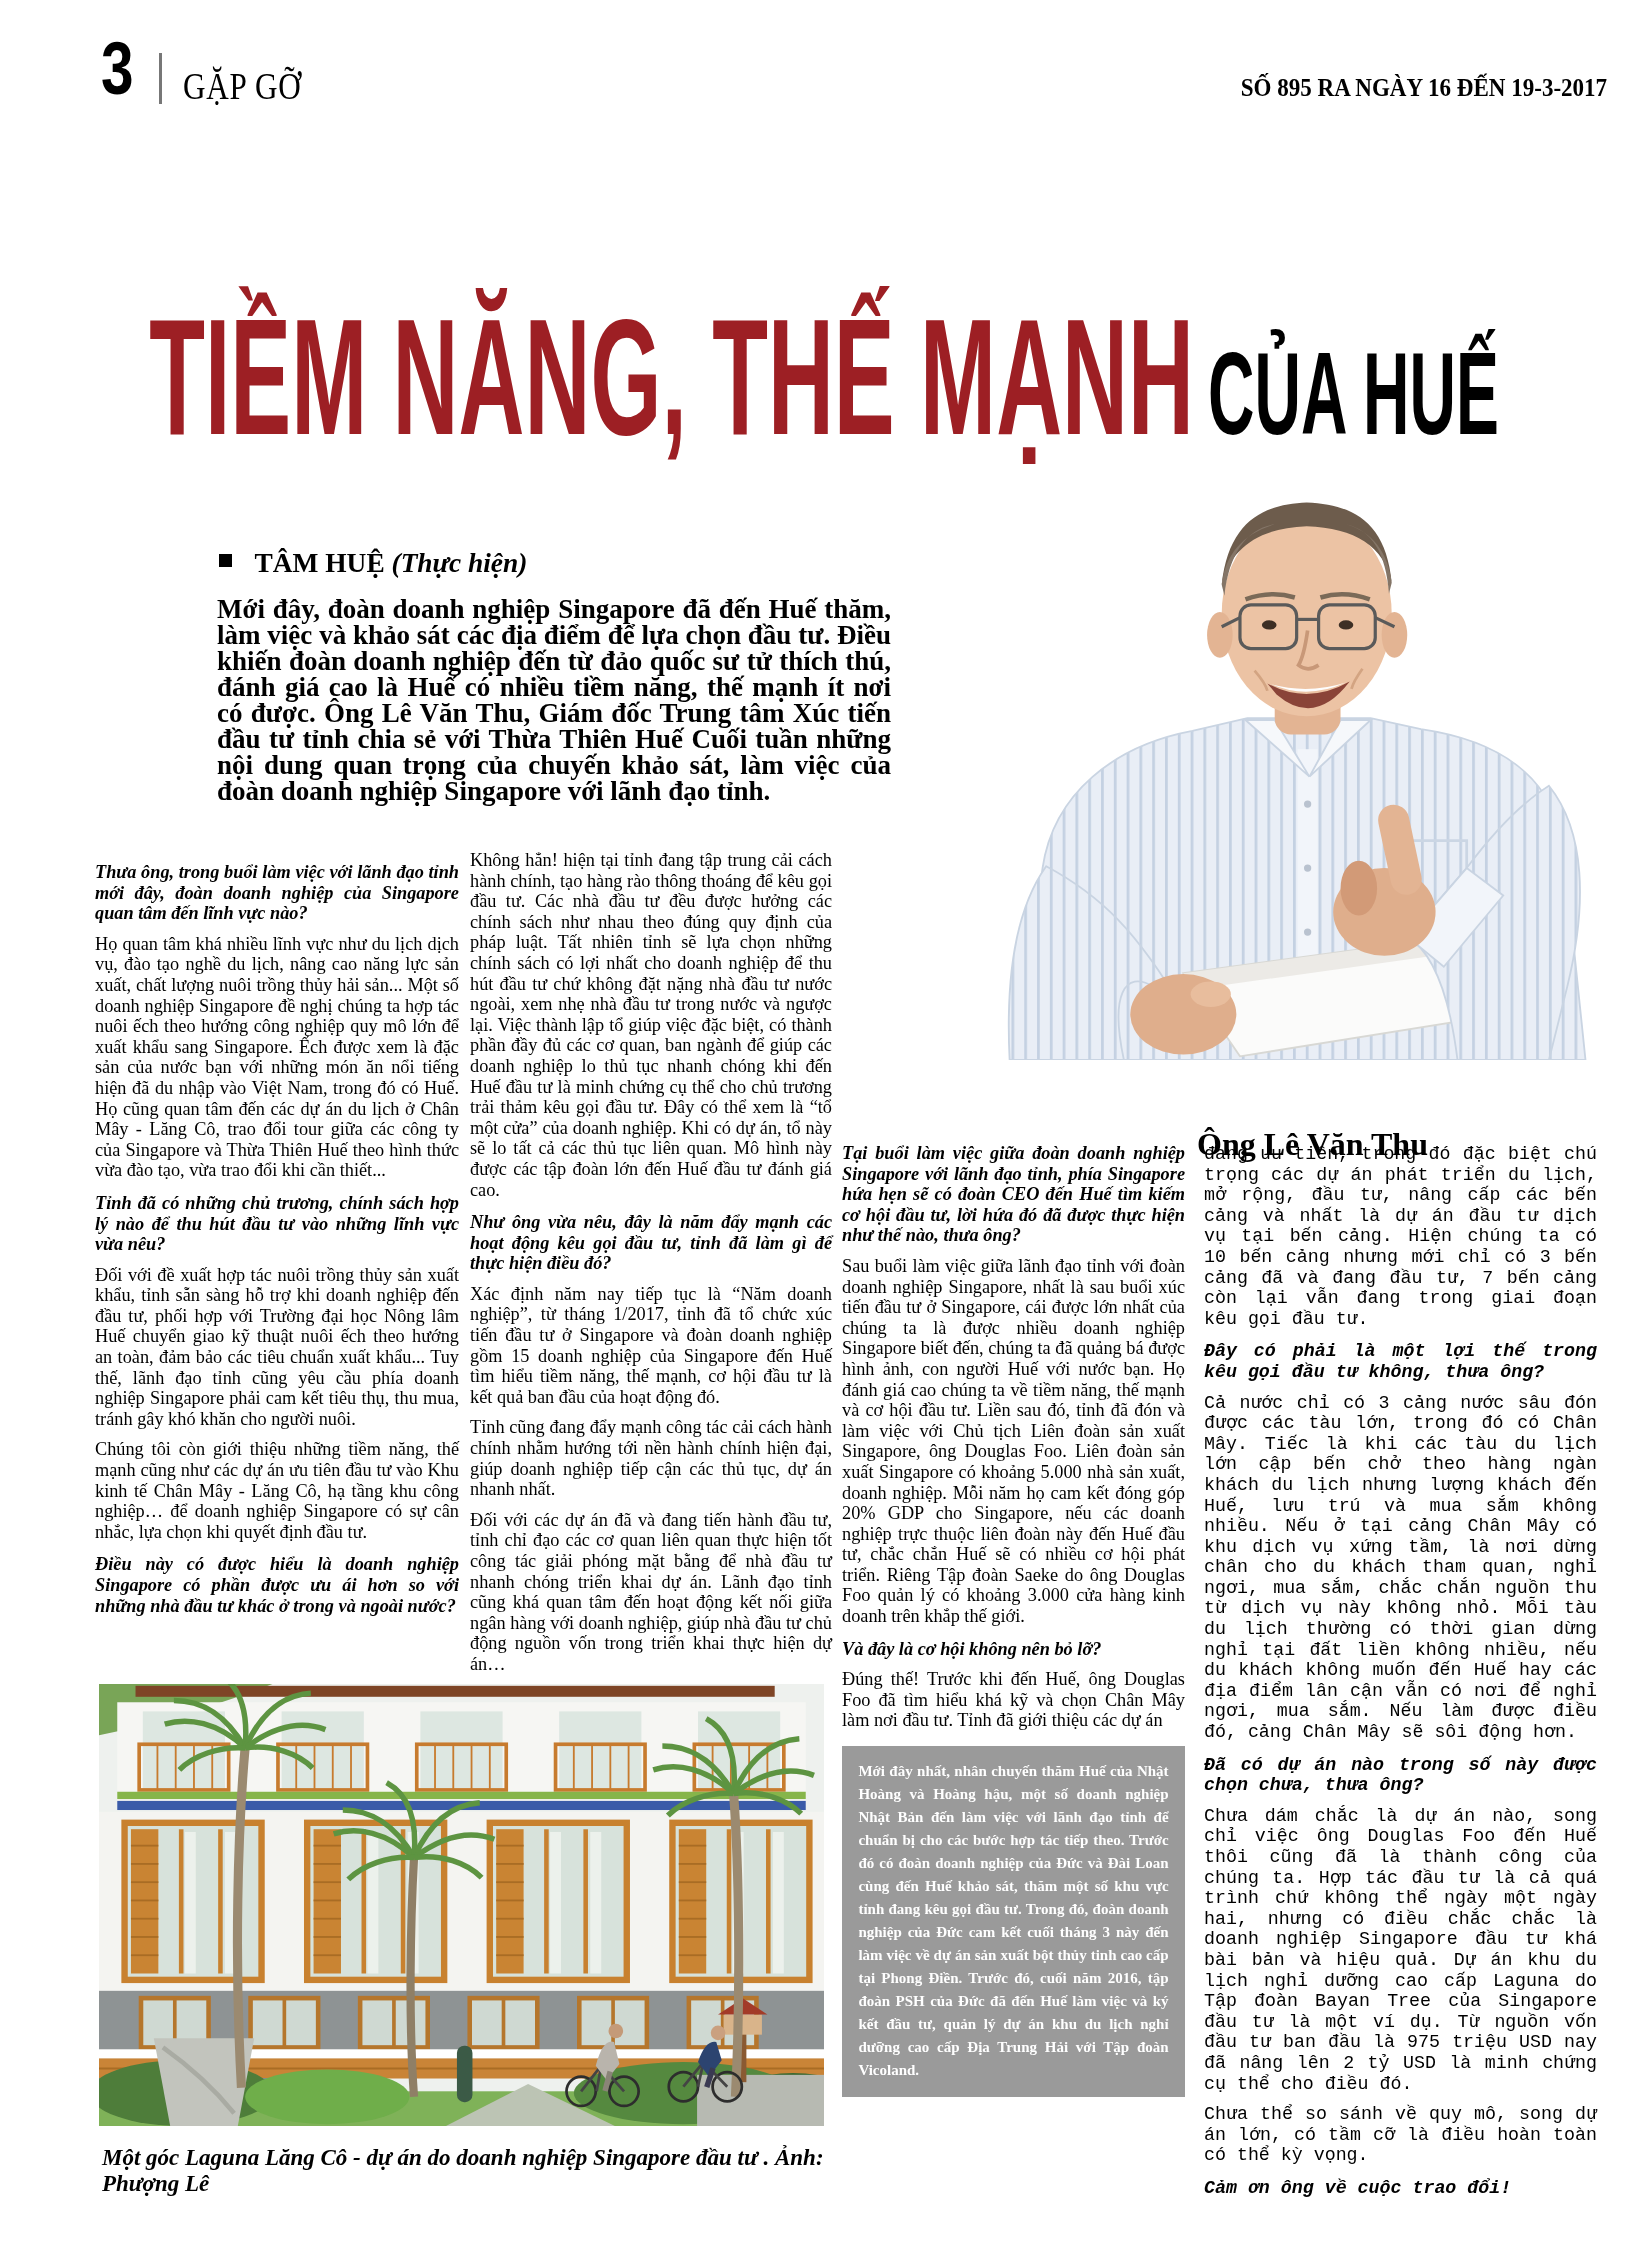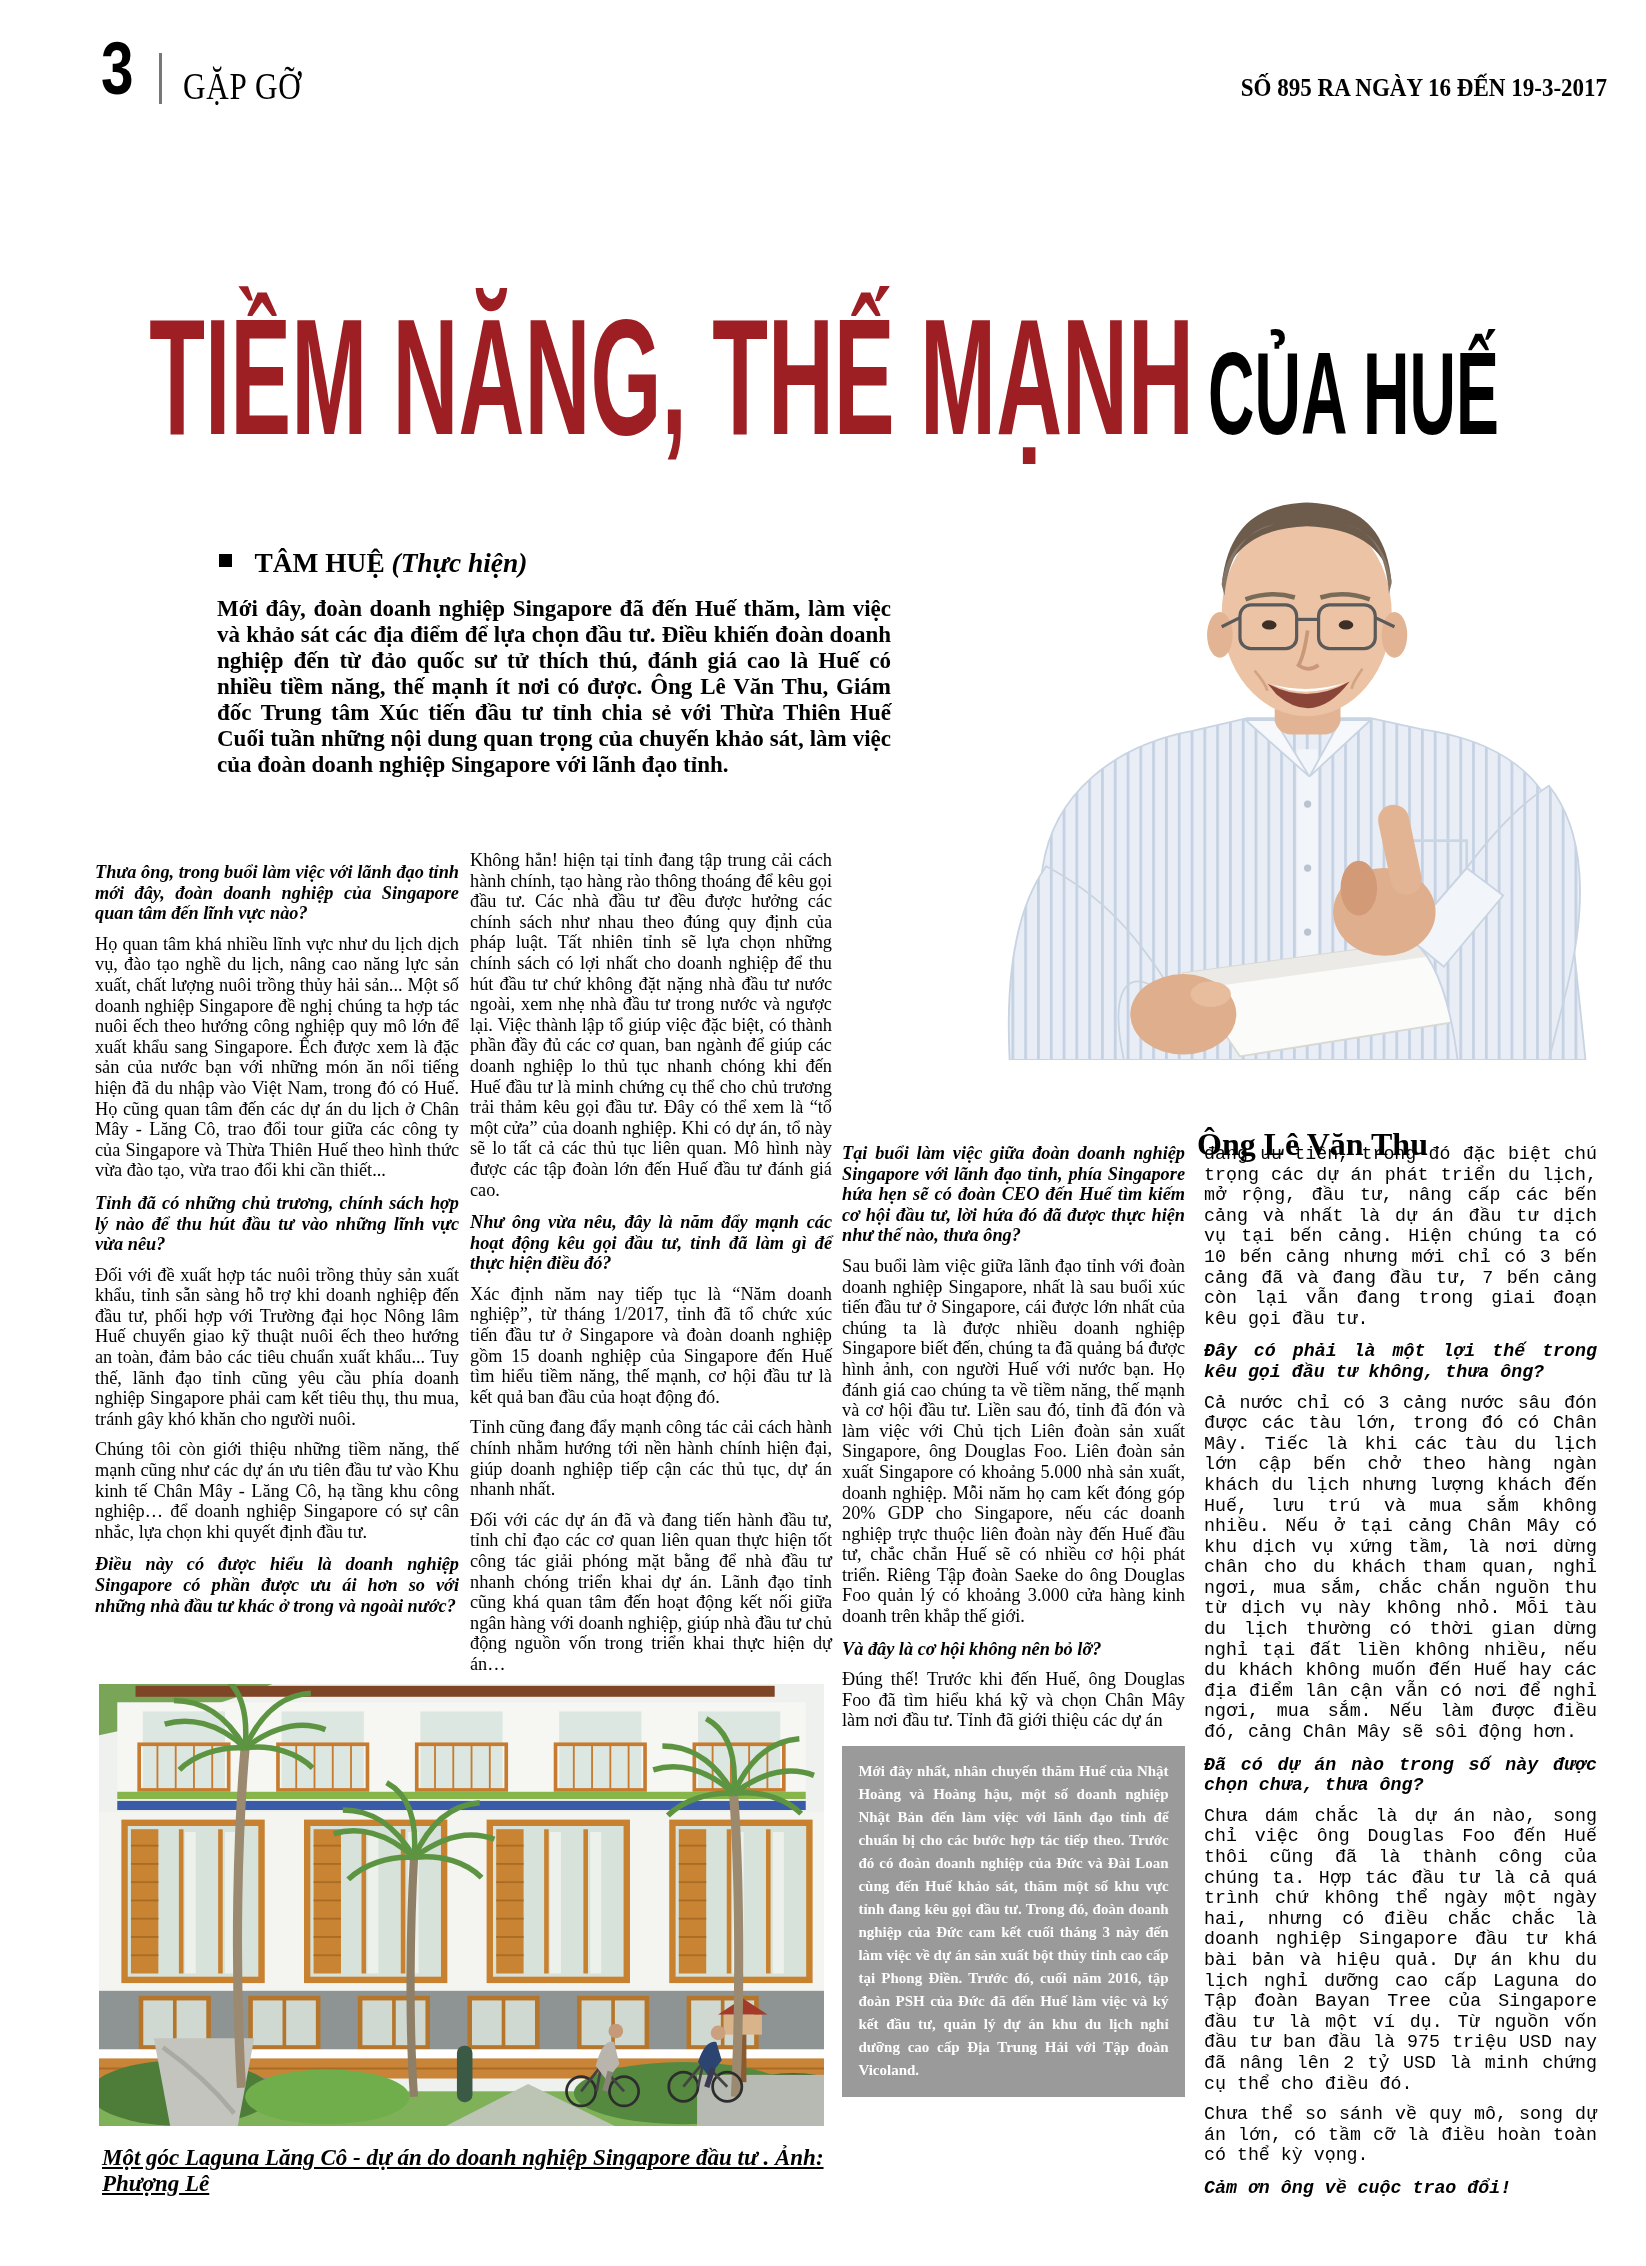--- a/index.html
+++ b/index.html
@@ -29,21 +29,21 @@
             transform:scaleX(.55);transform-origin:center;}
   .hl2 .red{font-family:"Liberation Sans",sans-serif;font-weight:700;font-size:166px;line-height:1;
             color:var(--headline-red);}
   .hl2 .blk{font-family:"Liberation Sans",sans-serif;font-weight:700;font-size:117px;line-height:1;}
 
   
   .byline{position:absolute;left:219px;top:548px;font-size:27.4px;font-weight:700;}
   .byline .sq{display:inline-block;width:12.8px;height:12.8px;background:#000;margin-right:16.4px;
             vertical-align:5.5px;}
   .byline .role{font-style:italic;font-weight:700;}
-  .lead{position:absolute;left:217px;top:596px;width:674px;font-size:23px;line-height:26px;
+  .lead{position:absolute;left:217px;top:596px;width:674px;font-size:27px;line-height:26px;
             font-weight:700;text-align:justify;}
 
   
   .col{position:absolute;font-size:18.3px;line-height:20.6px;text-align:justify;}
   .col p{margin:0 0 10px 0;}
   .col p.q{font-weight:700;font-style:italic;margin:12px 0 10px 0;}
   .col1{left:95px;top:850px;width:364px;}
   .col2{left:470px;top:850px;width:362px;}
   .col3{left:842px;top:1131px;width:343px;}
   .col4{left:1204px;top:1144px;width:393px;font-family:Liberation Mono, monospace;}
@@ -53,21 +53,21 @@
            padding:14.6px 16.4px;margin-top:14.6px;text-align:justify;}
 
   
   .portrait{position:absolute;left:909px;top:475px;width:704px;height:585px;z-index:3;}
   .portrait svg{width:100%;height:100%;display:block;}
   .portrait-caption{position:absolute;left:1130px;top:1126px;width:365px;text-align:center;
            font-size:32px;font-weight:700;z-index:4;}
   .resort{position:absolute;left:99px;top:1684px;width:725px;height:442px;z-index:5;background:#fff;}
   .resort svg{width:100%;height:100%;display:block;}
   .resort-caption{position:absolute;left:102px;top:2145px;width:749px;font-size:23px;
-           font-weight:700;font-style:italic;z-index:5;text-decoration:underline;}
+           font-weight:700;font-style:italic;z-index:5;}
 </style>
 </head>
 <body>
 
 <div class="page">
 
   <div class="page-num">3</div>
   <div class="head-bar"></div>
   <div class="section-name">GẶP GỠ</div>
   <div class="issue-line">SỐ 895 RA NGÀY 16 ĐẾN 19-3-2017</div>

